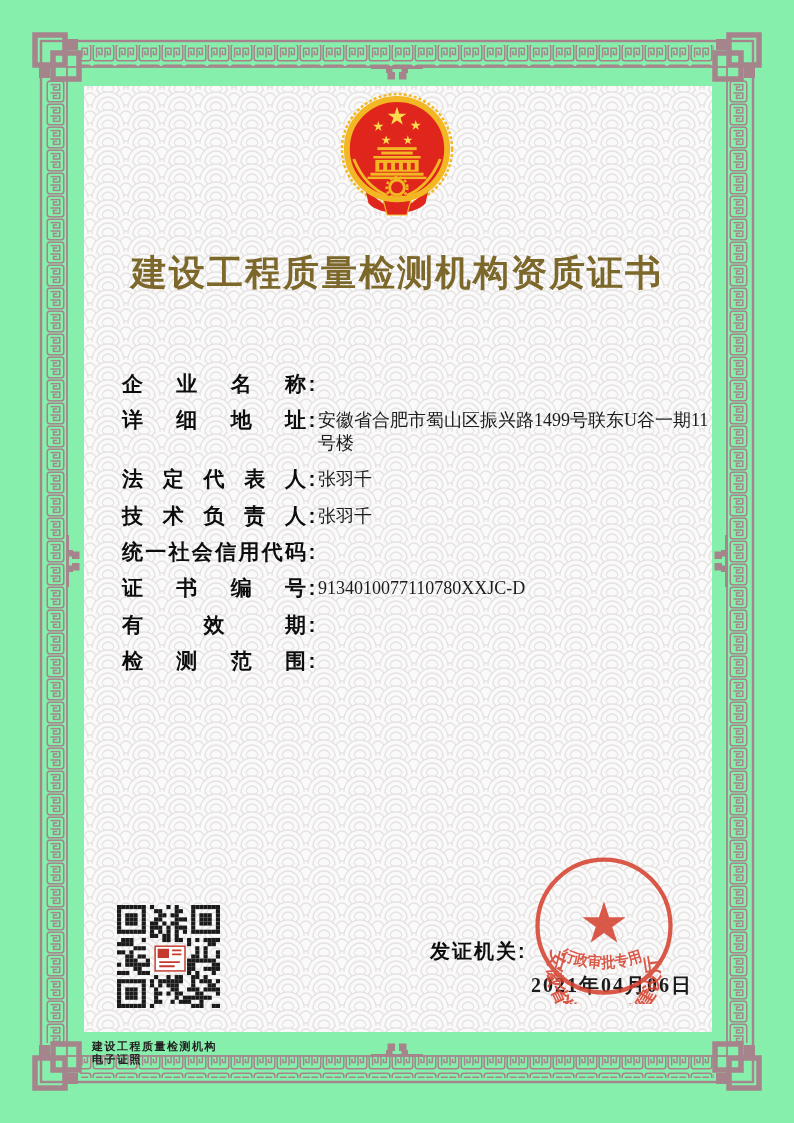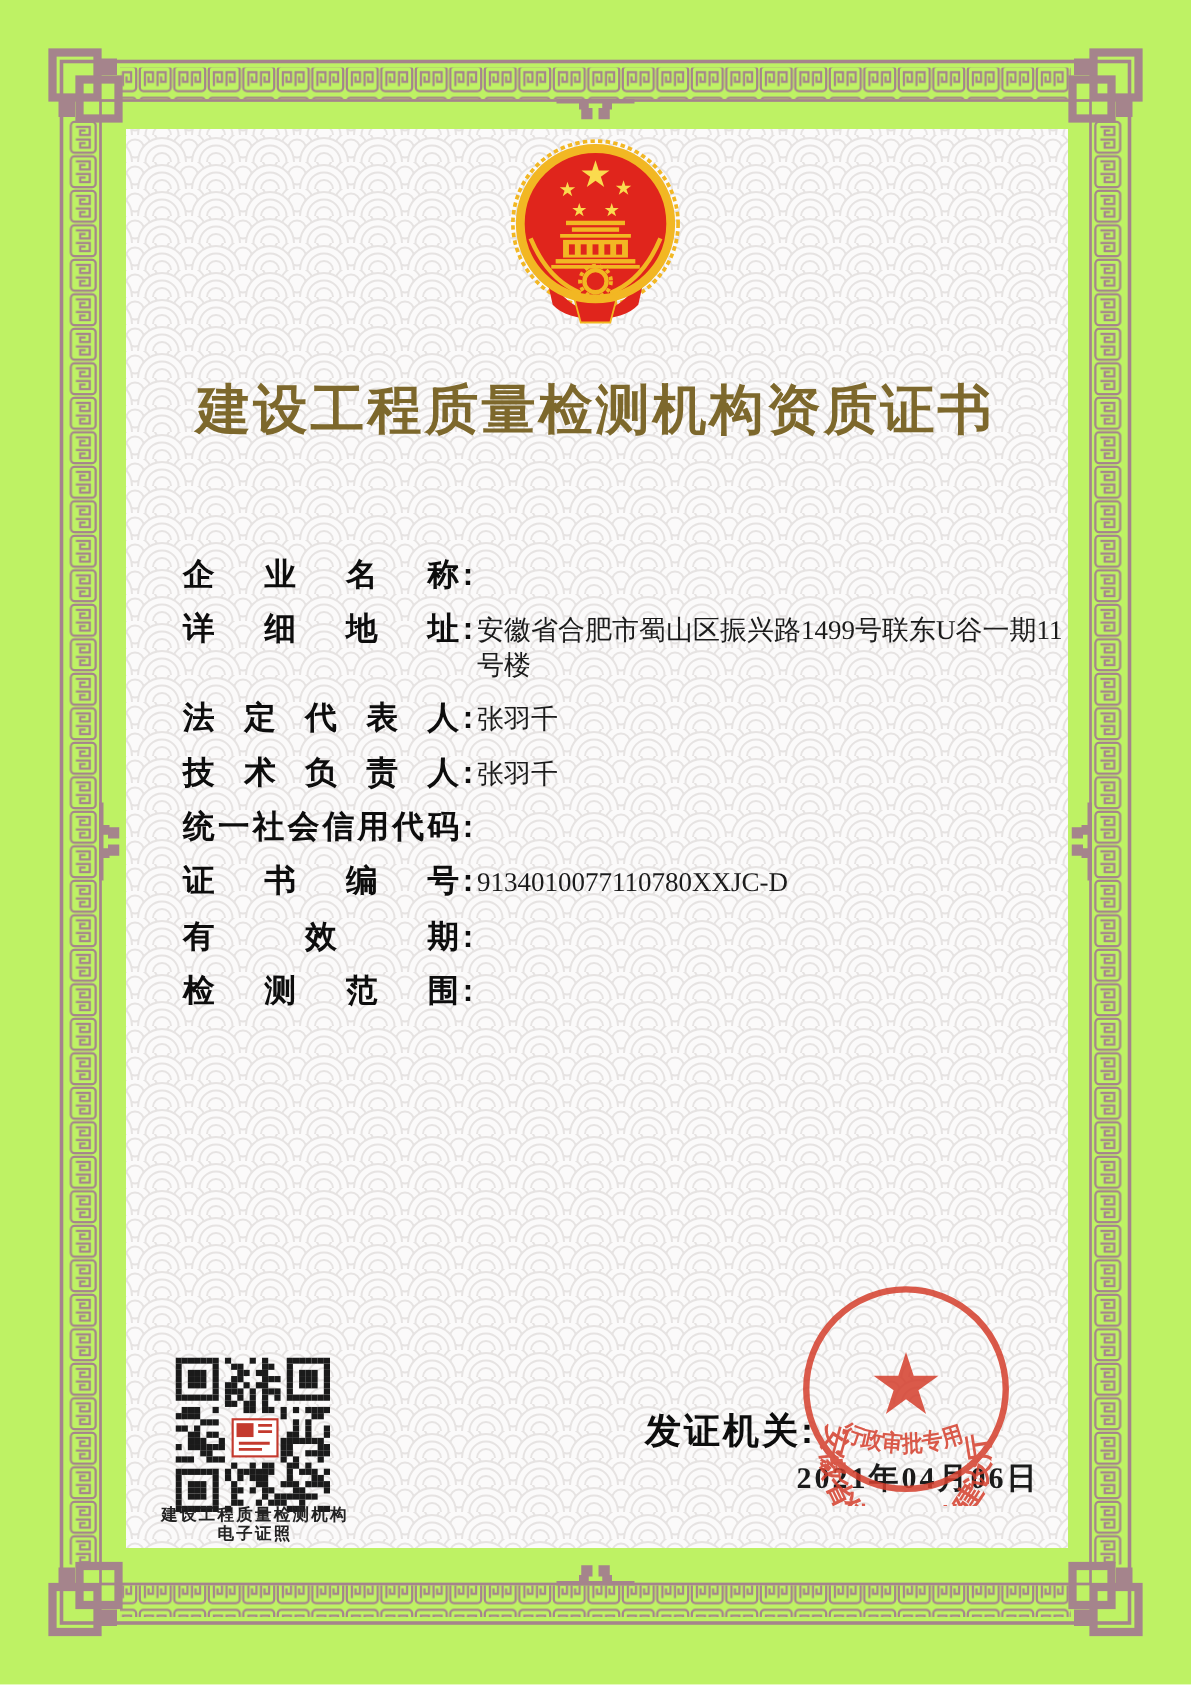--- a/index.html
+++ b/index.html
@@ -6,38 +6,38 @@
     --border-color:#a5848c;
     --title-gold:#7d682c;
     --text-dark:#1b1b1b;
     --seal-red:#d5402e;
     --emblem-red:#e0251c;
     --emblem-gold:#f2b723;
     --pattern-line:#e6e3e2;
     --qr-dark:#1a1a1a;
   }
   html,body{margin:0;padding:0;background:#fff;}
-  .page{position:relative;width:794px;height:1123px;margin:0 auto;background:#bef264;overflow:hidden;
+  .page{position:relative;width:794px;height:1123px;margin:0 auto;background:#86efac;overflow:hidden;
         font-family:"Liberation Sans","DejaVu Sans",sans-serif;}
   .bg{position:absolute;left:0;top:0;color:var(--border-color);}
   .emblem{position:absolute;left:338px;top:92px;width:118px;height:128px;}
   .title{position:absolute;left:0;top:249px;width:794px;text-align:center;
          font-size:36px;font-weight:bold;letter-spacing:2px;color:var(--title-gold);}
   .fields{position:absolute;left:122px;top:372px;width:600px;}
   .row{display:flex;align-items:flex-start;margin-bottom:13px;}
   .flabel{display:flex;justify-content:space-between;width:184px;flex:0 0 184px;
           font-size:21px;font-weight:bold;color:#0d0d0d;line-height:23px;}
   .colon{width:12px;flex:0 0 12px;font-size:21px;font-weight:bold;color:#0d0d0d;line-height:23px;text-align:center;}
   .fvalue{width:402px;flex:0 0 402px;font-family:"Liberation Serif","DejaVu Serif",serif;
           font-size:18px;line-height:22.5px;color:var(--text-dark);padding-top:1px;word-break:break-all;}
   .qr{position:absolute;left:117px;top:905px;width:103px;height:103px;}
-  .qr-caption{position:absolute;left:92px;top:1004px;width:156px;text-align:center;
+  .qr-caption{position:absolute;left:92px;top:1040px;width:156px;text-align:left;
               font-family:"Liberation Serif","DejaVu Serif",serif;font-weight:bold;
               font-size:11px;line-height:13px;letter-spacing:1.5px;color:#222;}
-  .issuer{position:absolute;left:430px;top:938px;font-size:24px;font-weight:bold;
+  .issuer{position:absolute;left:430px;top:938px;font-size:20px;font-weight:bold;
           letter-spacing:2px;color:#0d0d0d;}
   .date{position:absolute;left:531px;top:972px;font-family:"Liberation Serif","DejaVu Serif",serif;
         font-size:20px;font-weight:600;letter-spacing:2px;color:var(--text-dark);}
   .seal{position:absolute;left:528px;top:852px;width:152px;height:152px;opacity:.86;color:var(--seal-red);}
 </style>
 <title>建设工程质量检测机构资质证书</title></head>
 <body>
 
 <div class="page">
 

